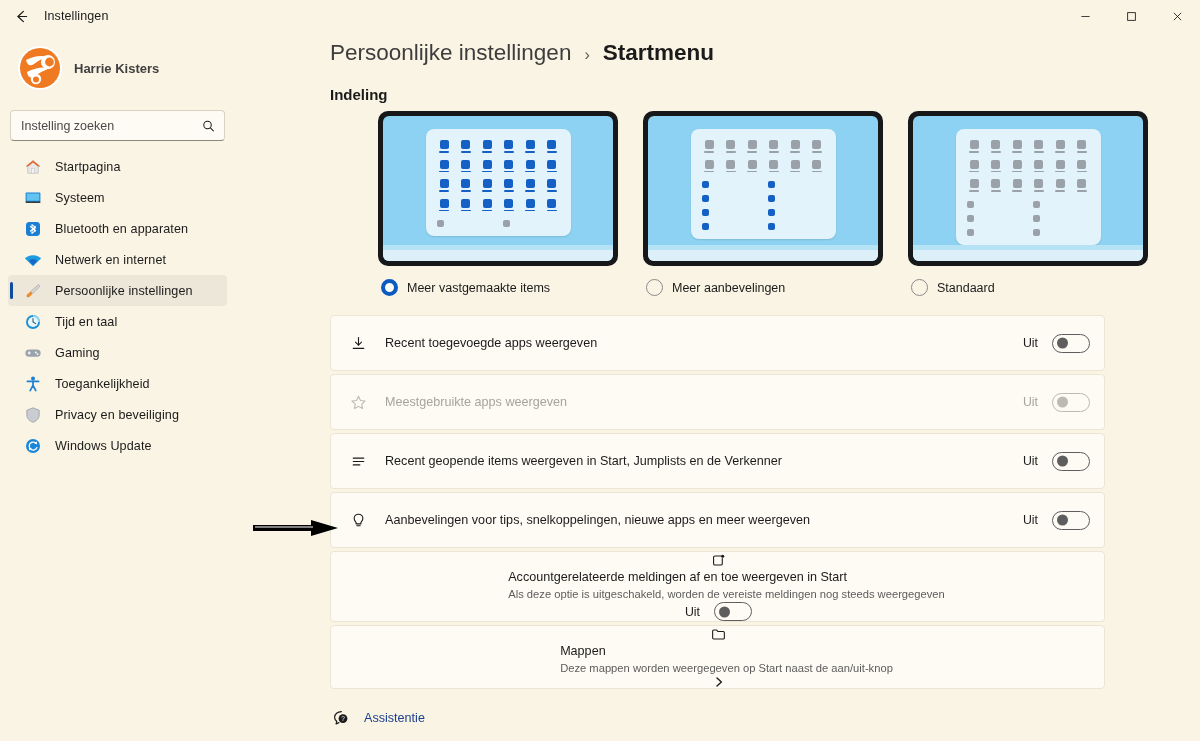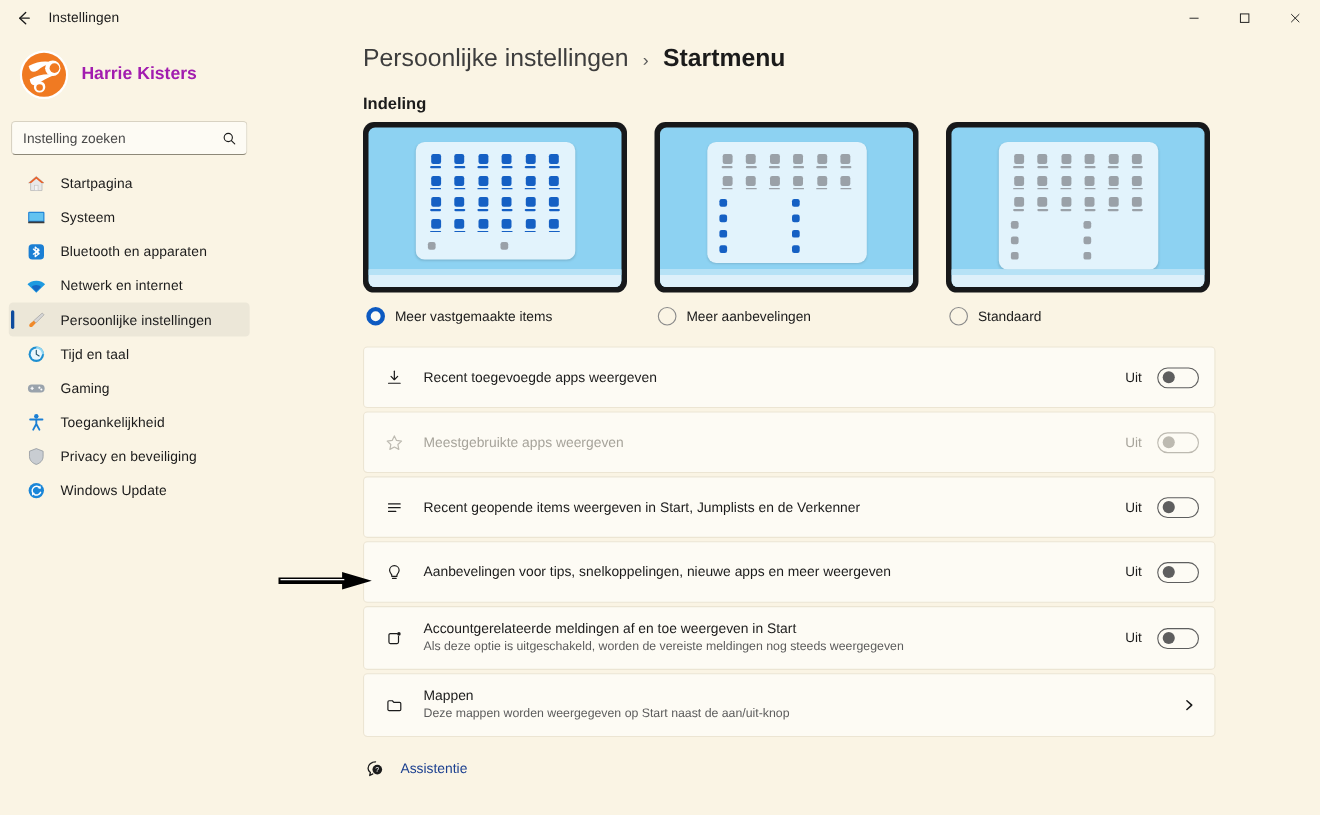--- a/index.html
+++ b/index.html
@@ -41,21 +41,21 @@
   }
   .account {
     display: flex; align-items: center; gap: 12px;
     padding: 8px 0 6px 10px; margin-top: 6px;
   }
   .avatar {
     width: 44px; height: 44px; border-radius: 50%;
     background: #ffffff; position: relative; overflow: hidden; flex: none;
   }
   .avatar svg { width: 44px; height: 44px; display: block; }
-  .account-name { font-size: 16px; font-weight: 700; color: #a21caf; }
+  .account-name { font-size: 13px; font-weight: 700; color: #404040; }
 
   .searchbox {
     position: relative; margin: 14px 2px 10px 2px;
     height: 31px; background: #fdfbf4; border: 1px solid #d8d2c2;
     border-bottom: 1.6px solid #8d8878;
     border-radius: 4px; display: flex; align-items: center;
   }
   .searchbox input {
     border: 0; outline: 0; background: transparent;
     font-family: "Liberation Sans", sans-serif; font-size: 12.5px;
@@ -92,21 +92,21 @@
   .crumb-parent { color: #3d3d3d; font-weight: 400; }
   .crumb-sep { color: #5a5a5a; font-size: 16px; font-weight: 400; }
   .crumb-current { color: #1b1b1b; font-weight: 700; }
 
   .section-label {
     font-size: 15px; font-weight: 700; color: #1b1b1b;
     margin-top: 20px; margin-bottom: 8px;
   }
 
   
-  .cards { display: flex; gap: 25px; }
+  .cards { display: flex; gap: 25px; margin-left: 48px; }
   .card { width: 240px; }
   .screen {
     width: 240px; height: 155px; background: #17181a;
     border-radius: 10px; padding: 5px;
   }
   .screen-inner {
     width: 100%; height: 100%; border-radius: 6px; overflow: hidden;
     background: #8dd2f2; position: relative;
     display: flex; align-items: flex-start; justify-content: center;
   }
@@ -148,21 +148,21 @@
   .radio.on { border: 4.5px solid #0d5ac1; background: #fdfbf4; }
   .radio-label { font-size: 12.5px; color: #1b1b1b; }
 
   
   .rows { margin-top: 19px; width: 775px; }
   .row {
     background: #fdfbf4; border: 1px solid #ece5d3; border-radius: 4px;
     display: flex; align-items: center;
     padding: 0 14px 0 16px; margin-bottom: 3px; min-height: 56px;
   }
-  .row.tall { min-height: 58px; }
+  .row.tall { min-height: 58px; flex-direction: column; }
   .row-icon { width: 22px; flex: none; display: flex; align-items: center; justify-content: center; color: #1b1b1b; }
   .row-icon svg { width: 17px; height: 17px; }
   .row-text { flex: 1 1 auto; padding-left: 16px; }
   .row-title { font-size: 12.6px; color: #1b1b1b; line-height: 1.35; }
   .row-desc { font-size: 11.2px; color: #5c5c5c; margin-top: 1px; line-height: 1.35; }
   .row-right { display: flex; align-items: center; gap: 14px; flex: none; }
   .toggle-state { font-size: 12.3px; color: #1b1b1b; }
   .toggle {
     width: 38px; height: 19px; border-radius: 11px;
     background: #fdfbf4; border: 1.3px solid #5e5e5e;

